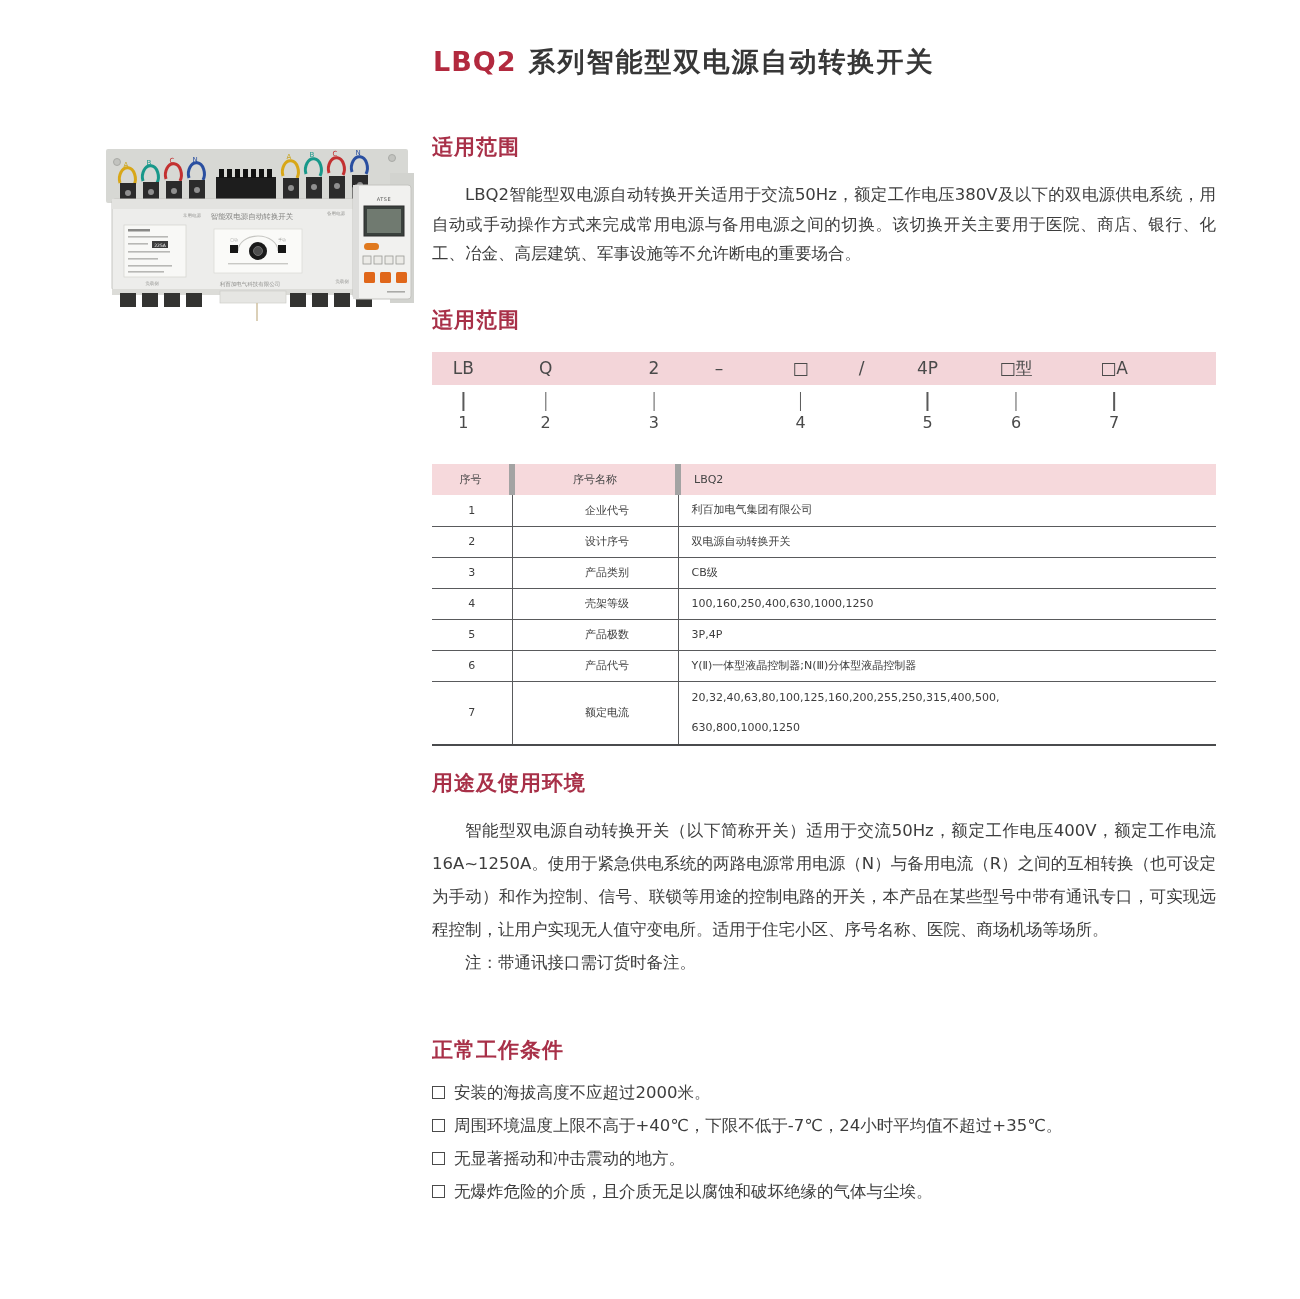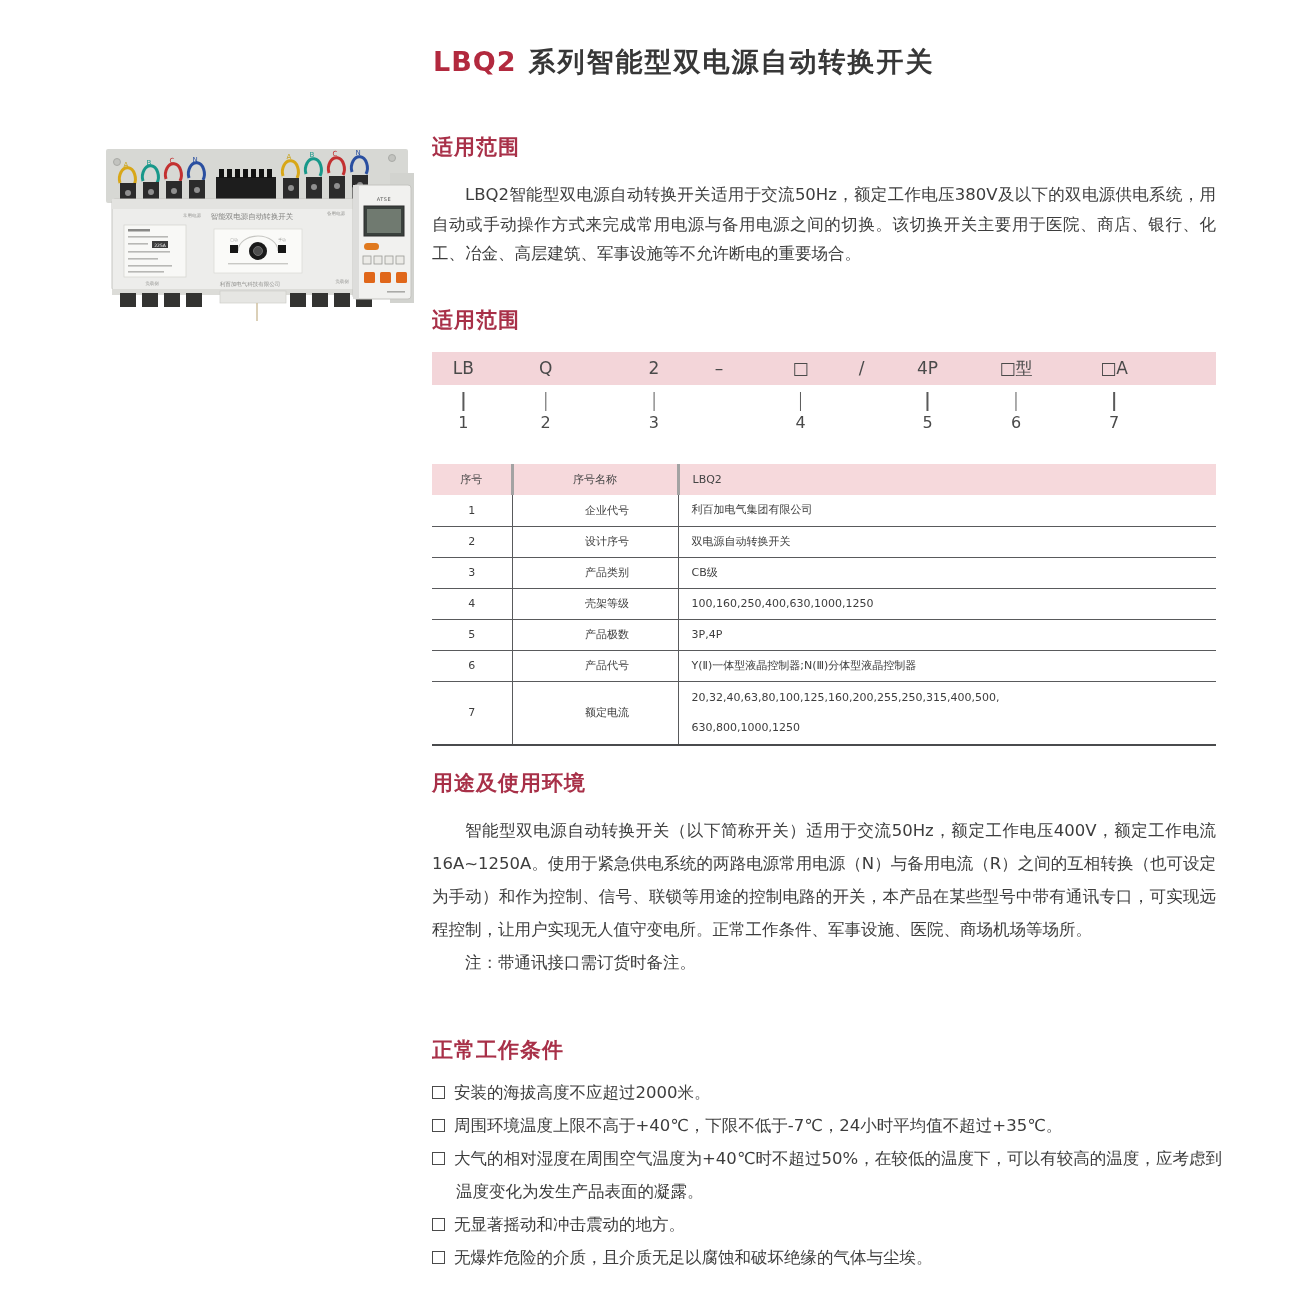--- a/index.html
+++ b/index.html
@@ -27,21 +27,21 @@
   .model-diagram { position:relative; margin-top:18px; height:88px; }
   .md-banner { position:absolute; left:0; top:0; width:100%; height:33px; background:#f3d5d9; }
   .md-col { position:absolute; top:0; transform:translateX(-50%); text-align:center; }
   .md-label { height:33px; line-height:33px; font-size:17px; color:#4a4a4a; white-space:nowrap; }
   .md-tick { width:1.5px; height:19px; background:#5a5a5a; margin:7px auto 0; }
   .md-num { margin-top:2px; font-size:16px; color:#4a4a4a; }
   .md-col.no-tick .md-tick, .md-col.no-tick .md-num { visibility:hidden; }
 
   table.code-table { margin-top:24px; width:100%; border-collapse:collapse; table-layout:fixed; font-size:11px; color:#3d3d3d; }
   .code-table th { background:#f6d9dc; height:31px; font-weight:400; text-align:center; color:#454545; }
-  .code-table th + th { border-left:3px solid #a3a3a3; }
+  .code-table th + th { border-left:6px solid #a3a3a3; }
   .code-table td { height:31px; text-align:center; border-bottom:1px solid #595a5c; }
   .code-table td + td { border-left:1px solid #595a5c;padding-left:24px; }
   .code-table th.c-val, .code-table td.c-val { text-align:left; padding-left:13px; white-space:pre-line; line-height:30px; }
   .code-table tr.last td { height:64px; border-bottom:2px solid #4a4b4d; }
 
   
   .sec-usage { top:769px; }
   .sec-usage p { font-size:16.5px; line-height:33px; text-align:justify; text-indent:2em; color:#3d3d3d; }
   .sec-usage p.body { margin-top:17px; }
 
@@ -300,28 +300,27 @@
           <td>额定电流</td>
           <td class="c-val">20,32,40,63,80,100,125,160,200,255,250,315,400,500,
 630,800,1000,1250</td>
         </tr>
       </tbody>
     </table>
   </section>
 
   <section class="sec sec-usage">
     <h2>用途及使用环境</h2>
-    <p class="body">智能型双电源自动转换开关（以下简称开关）适用于交流50Hz，额定工作电压400V，额定工作电流16A~1250A。使用于紧急供电系统的两路电源常用电源（N）与备用电流（R）之间的互相转换（也可设定为手动）和作为控制、信号、联锁等用途的控制电路的开关，本产品在某些型号中带有通讯专口，可实现远程控制，让用户实现无人值守变电所。正常工作条件、军事设施、医院、商场机场等场所。</p>
+    <p class="body">智能型双电源自动转换开关（以下简称开关）适用于交流50Hz，额定工作电压400V，额定工作电流16A~1250A。使用于紧急供电系统的两路电源常用电源（N）与备用电流（R）之间的互相转换（也可设定为手动）和作为控制、信号、联锁等用途的控制电路的开关，本产品在某些型号中带有通讯专口，可实现远程控制，让用户实现无人值守变电所。适用于住宅小区、序号名称、医院、商场机场等场所。</p>
     <p class="note">注：带通讯接口需订货时备注。</p>
   </section>
 
   <section class="sec sec-cond">
     <h2>正常工作条件</h2>
     <ul class="cond-list">
       <li class="cond-item"><span class="checkbox"></span><span>安装的海拔高度不应超过2000米。</span></li>
       <li class="cond-item"><span class="checkbox"></span><span>周围环境温度上限不高于+40℃，下限不低于-7℃，24小时平均值不超过+35℃。</span></li>
-      <li class="cond-item"><span class="checkbox"></span><span>大气的相对湿度在周围空气温度为+40℃时不超过50%，在较低的温度下，可以有较高的温度，应考虑到温度变化为发生产品表面的凝露。</span></li>
       <li class="cond-item"><span class="checkbox"></span><span>无显著摇动和冲击震动的地方。</span></li>
       <li class="cond-item"><span class="checkbox"></span><span>无爆炸危险的介质，且介质无足以腐蚀和破坏绝缘的气体与尘埃。</span></li>
     </ul>
   </section>
 
 </div>
 
 </body></html>

